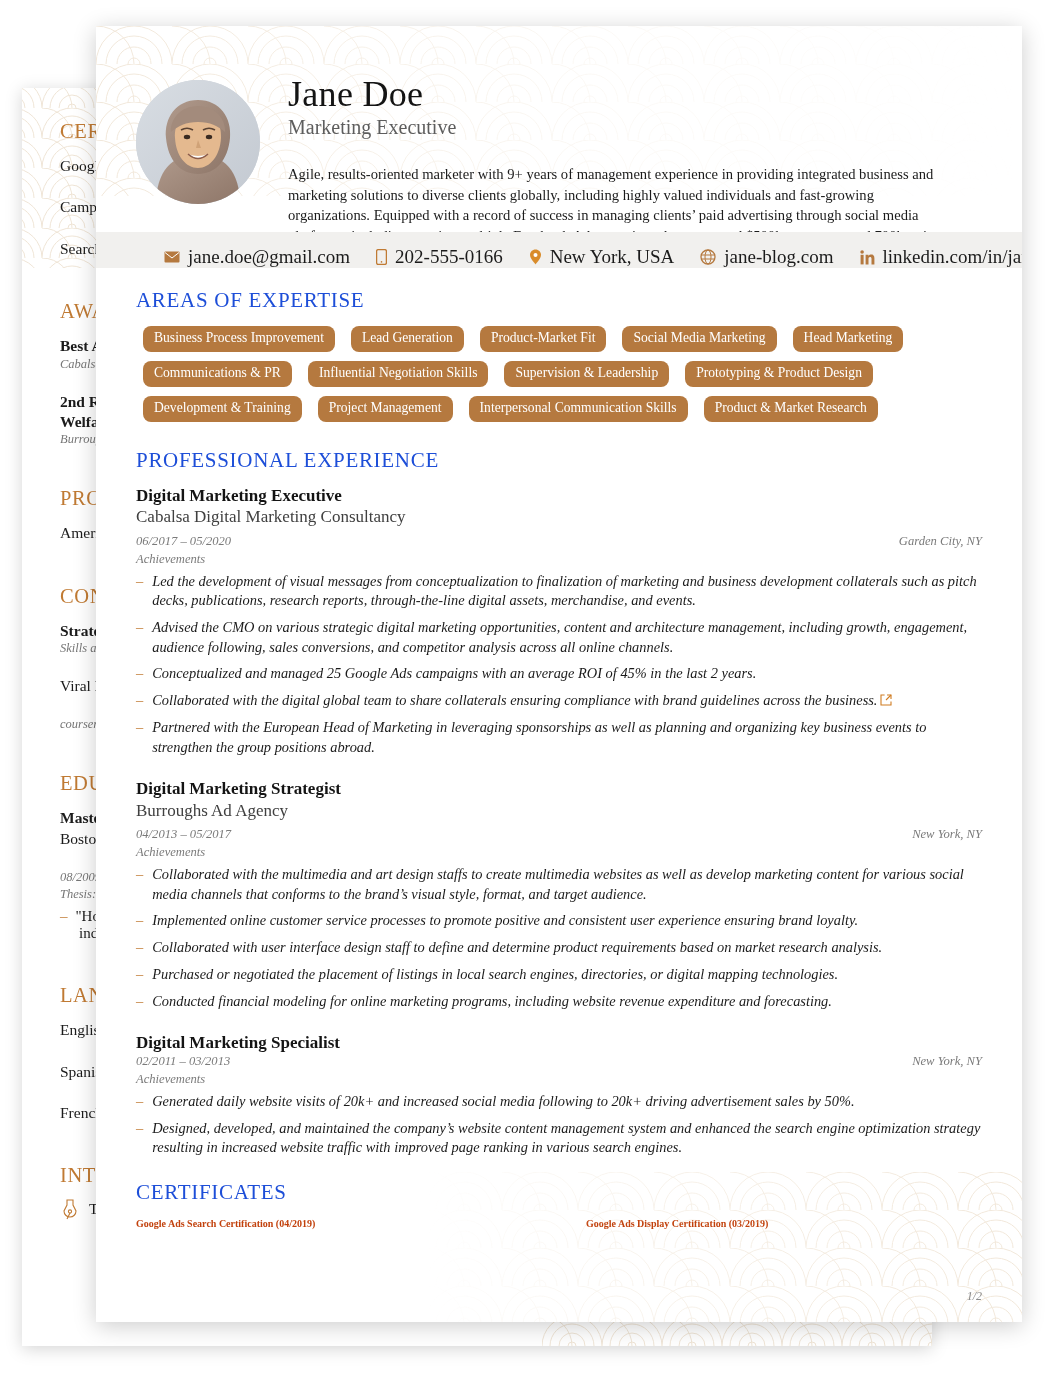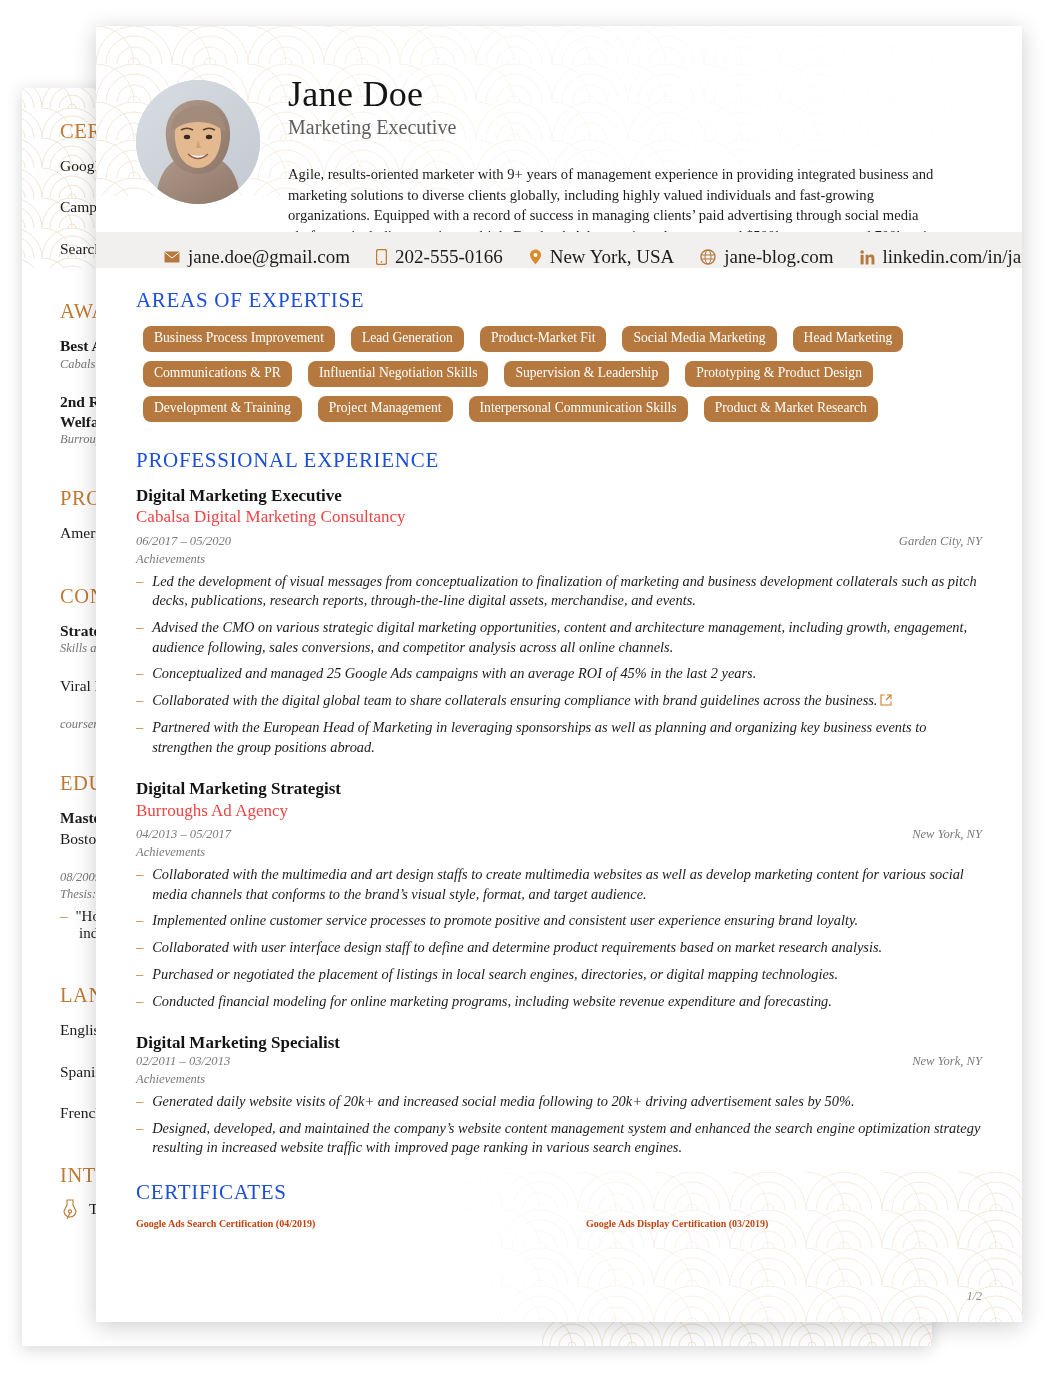--- a/index.html
+++ b/index.html
@@ -148,21 +148,21 @@
     padding: 5px 11px 6px 11px;
     font-size: 13.6px;
     line-height: 1.1;
     white-space: nowrap;
     margin-left: 7px;
   }
 
   
   .exp { margin-bottom: 22px; }
   .exp-title { font-size: 17px; font-weight: bold; color: #141414; line-height: 1.2; }
-  .exp-company { font-size: 17px; color: #ef4444; line-height: 1.25; margin-bottom: 6px; }
+  .exp-company { font-size: 17px; color: #404040; line-height: 1.25; margin-bottom: 6px; }
   .exp-meta {
     display: flex;
     justify-content: space-between;
     font-size: 12.6px;
     font-style: italic;
     color: #7a7a7a;
     margin-bottom: 3px;
   }
   .exp-ach { font-size: 12.6px; font-style: italic; color: #7a7a7a; margin-bottom: 5px; }
   .bullets { list-style: none; }

